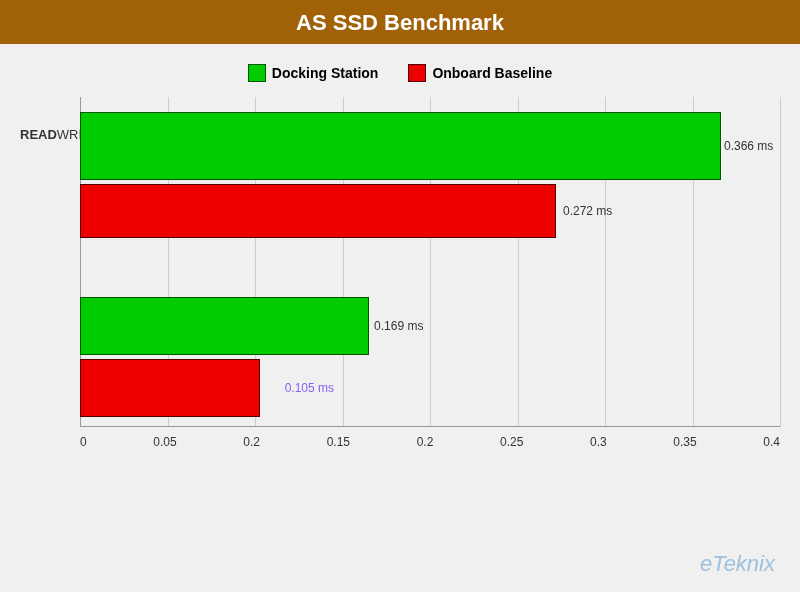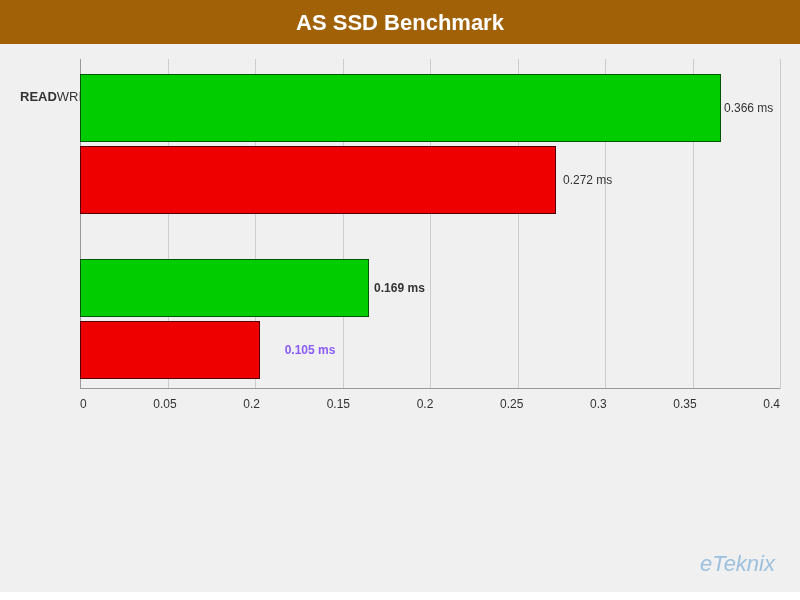--- a/index.html
+++ b/index.html
@@ -76,20 +76,30 @@
   </style>
 </head>
 <body>
 
 <div class="header">
   <div class="header-title">AS SSD Benchmark</div>
 </div>
 
 <div class="chart-container">
 
+  <div class="legend">
+    <div class="legend-item">
+      <div class="legend-color green-bar"></div>
+      <span>Docking Station</span>
+    </div>
+    <div class="legend-item">
+      <div class="legend-color red-bar"></div>
+      <span>Onboard Baseline</span>
+    </div>
+  </div>
 
   <div style="display:flex; position:relative; height:380px;">
 
     <div style="width:60px; display:flex; justify-content:space-around; padding-right:8px; padding-top:30px; padding-bottom:60px;">
       <div style="text-align:right; font-size:13px; font-weight:bold; color:#333;">READ</div>
       <div style="text-align:right; font-size:13px; font-weight:normal; color:#333;">WRITE</div>
     </div>
 
     <div style="flex:1; position:relative; height:380px;">
 
@@ -104,27 +114,27 @@
       <div style="position:absolute; left:87.5%; top:0; bottom:50px; width:1px; background:#ccc;"></div>
       <div style="position:absolute; left:100%; top:0; bottom:50px; width:1px; background:#ccc;"></div>
 
       <div style="position:absolute; top:15px; left:0; right:0;">
 
         <div style="position:relative; height:68px; margin-bottom:4px;">
           <div class="bar-fill green-bar" style="width:91.5%; height:100%;"></div>
           <span style="position:absolute; left:92%; top:50%; transform:translateY(-50%); font-size:12px; color:#333; white-space:nowrap;">0.366 ms</span>
         </div>
 
-        <div style="position:relative; height:68px;">
+        <div style="position:relative; height:54px;">
           <div class="bar-fill red-bar" style="width:68%; height:100%;"></div>
           <span style="position:absolute; left:69%; top:50%; transform:translateY(-50%); font-size:12px; color:#333; white-space:nowrap;">0.272 ms</span>
         </div>
       </div>
 
-      <div style="position:absolute; top:200px; left:0; right:16px;font-weight:bold;">
+      <div style="position:absolute; top:200px; left:0; right:16px;">
 
         <div style="position:relative; height:58px; margin-bottom:4px;">
           <div class="bar-fill green-bar" style="width:42.25%; height:100%;"></div>
           <span style="position:absolute; left:43%; top:50%; transform:translateY(-50%); font-size:12px; color:#333; white-space:nowrap;">0.169 ms</span>
         </div>
 
         <div style="position:relative; height:58px;">
           <div class="bar-fill red-bar" style="width:26.25%; height:100%;"></div>
           <span style="position:absolute; left:27%; top:50%; transform:translateY(-50%); font-size:12px; color:#8b5cf6; white-space:nowrap;margin-left:20px;">0.105 ms</span>
         </div>

